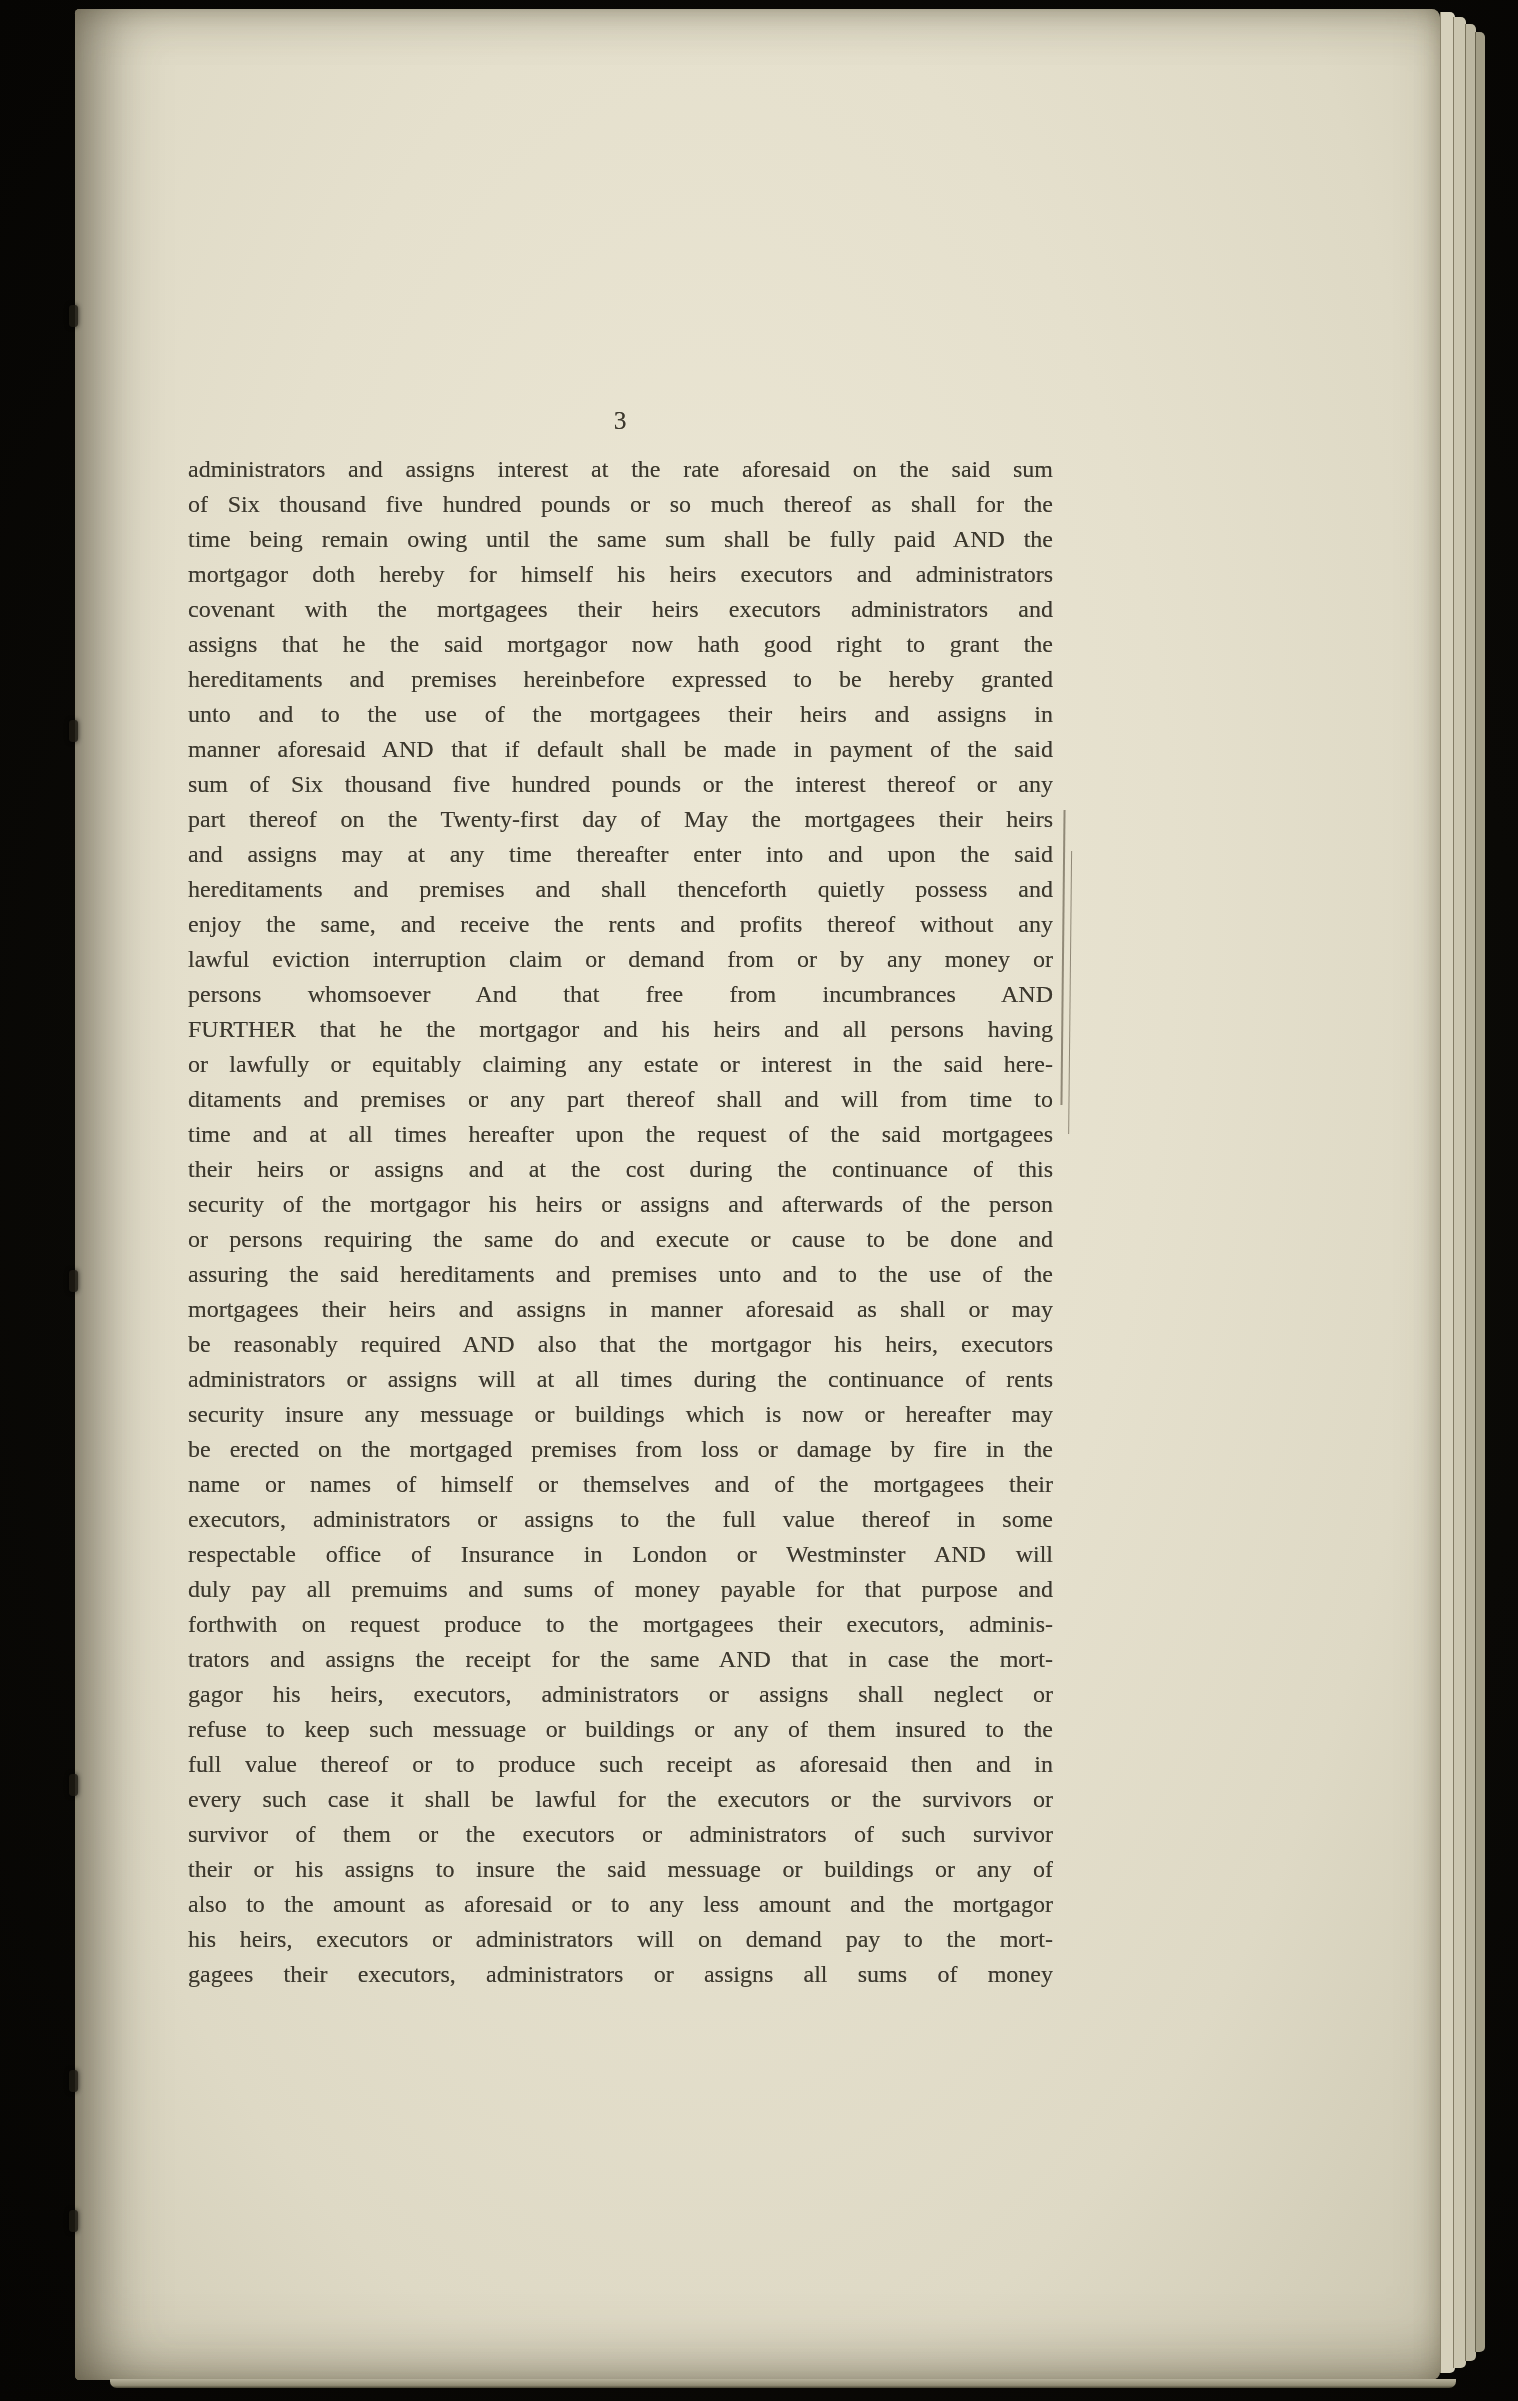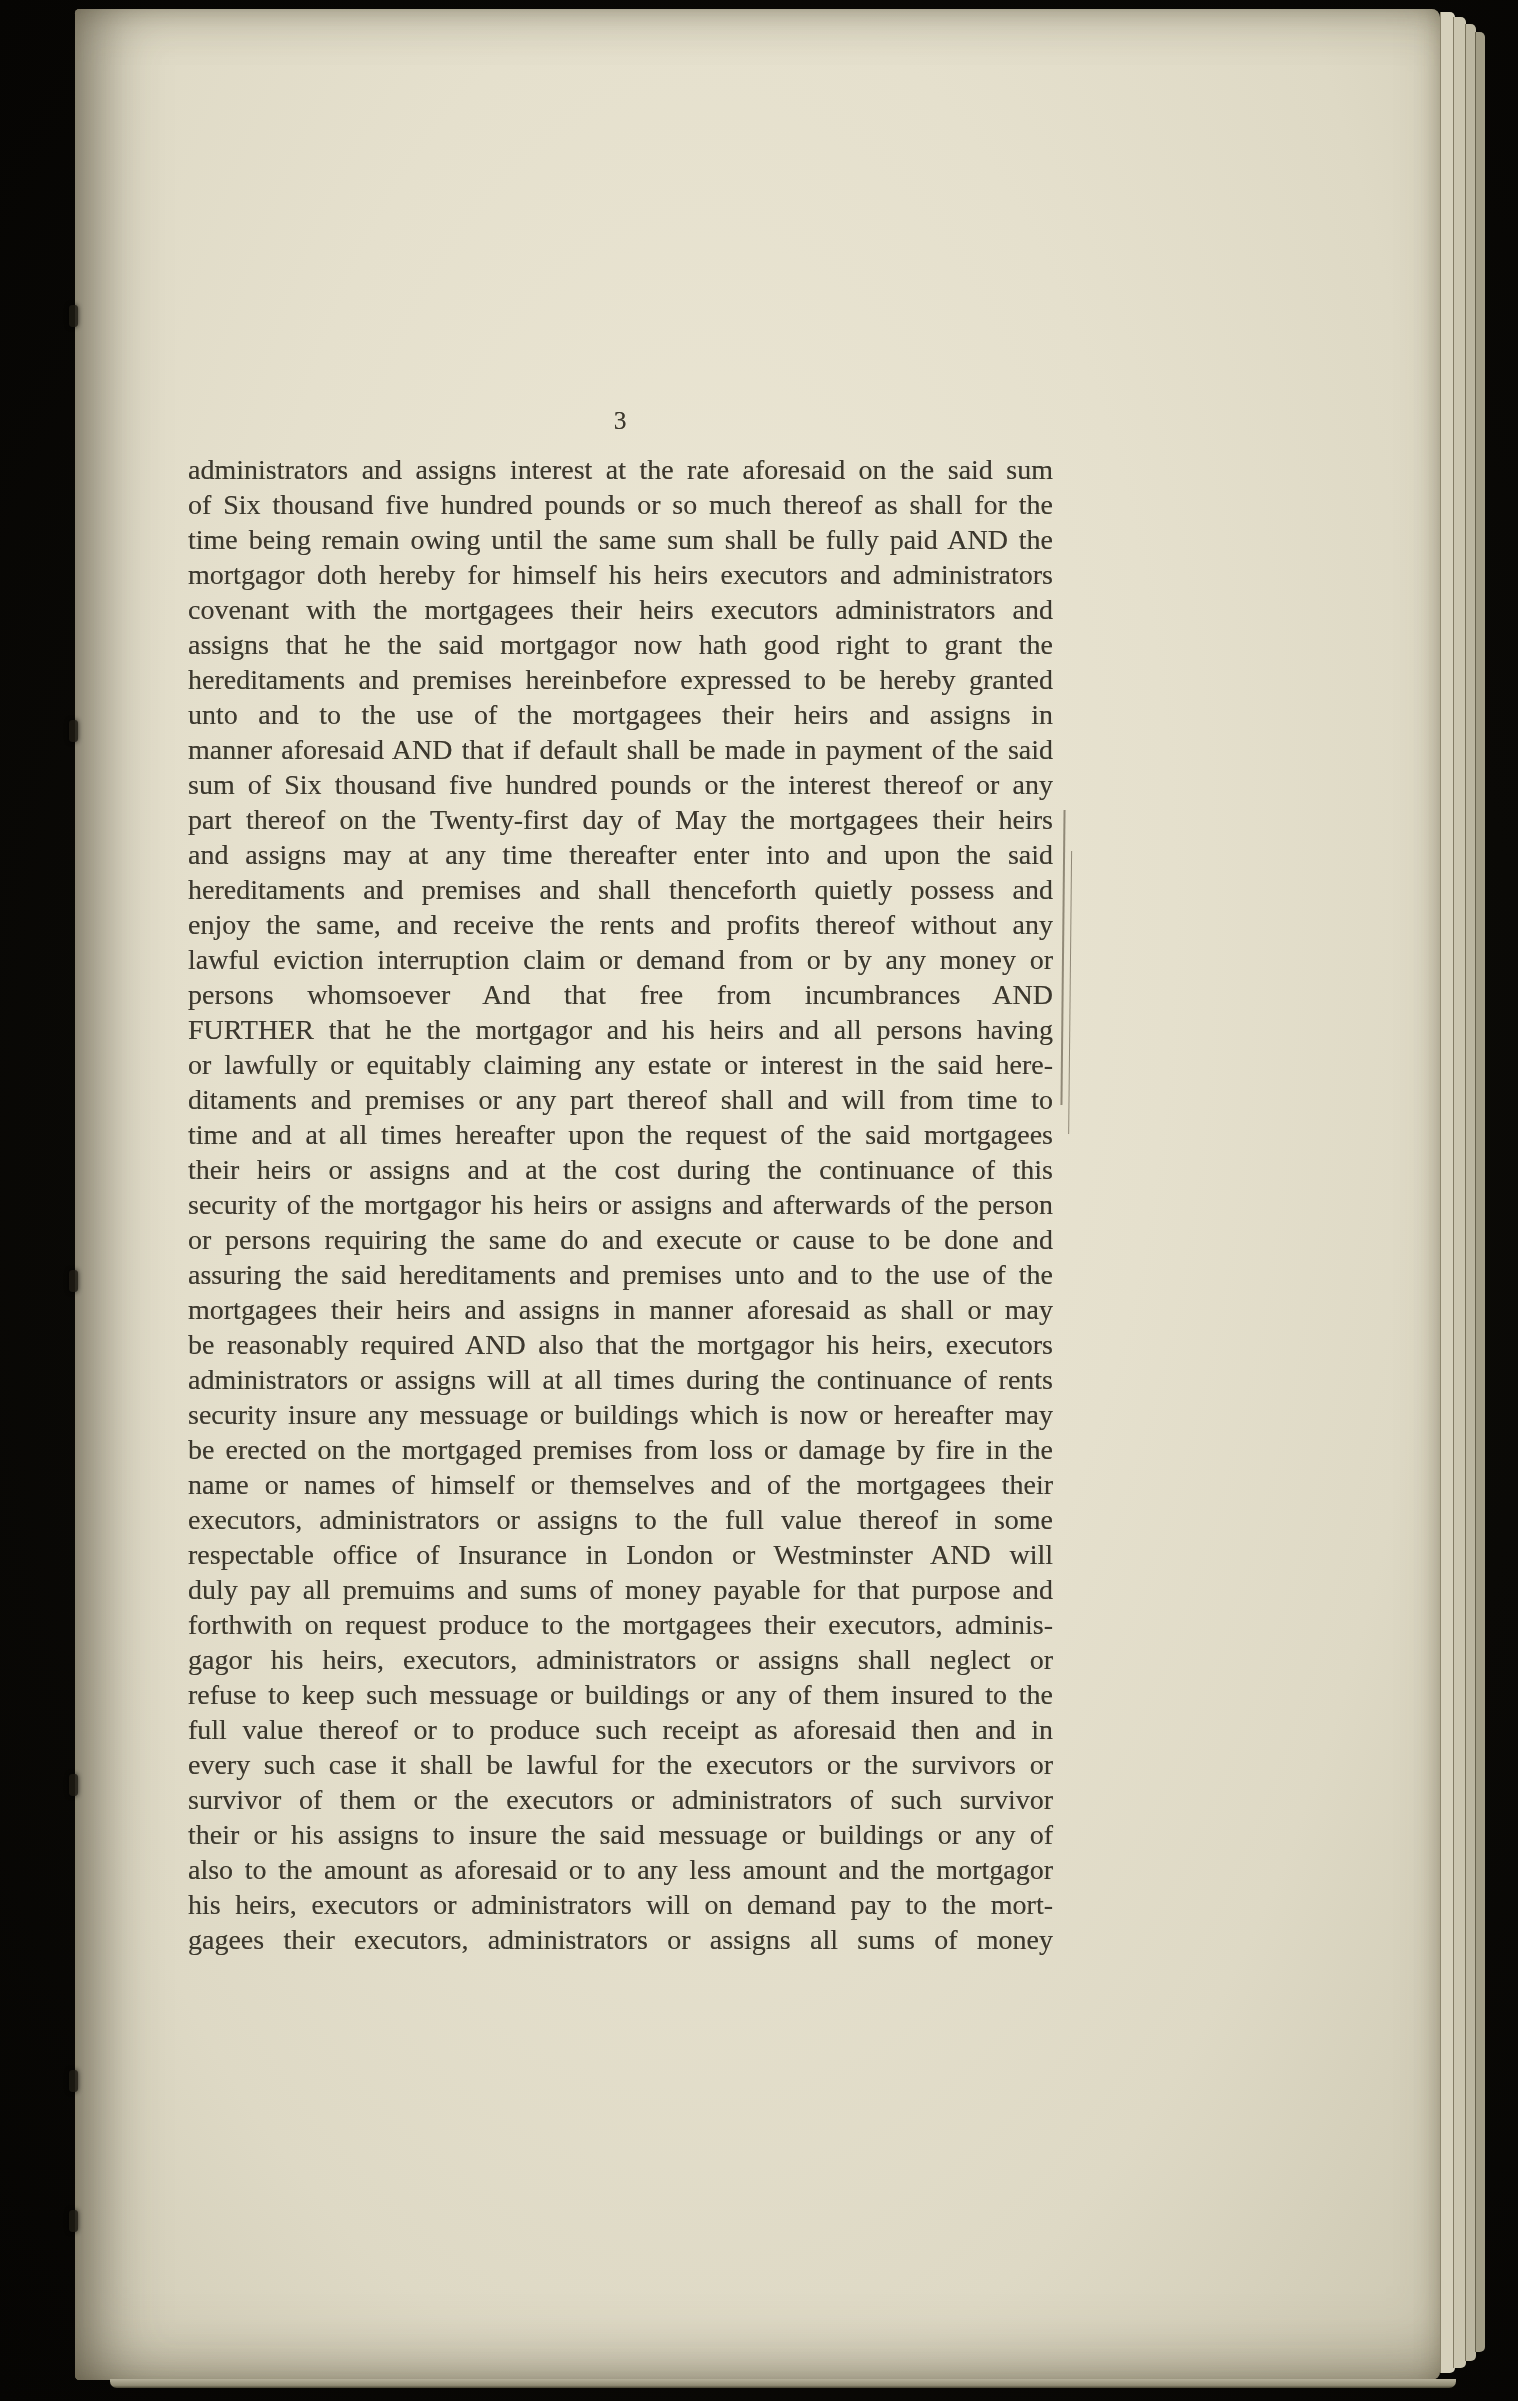--- a/index.html
+++ b/index.html
@@ -38,21 +38,21 @@
   }
   .page-number {
     text-align: center;
     font-size: 25.4px;
     line-height: 30.5px;
     margin-bottom: 17px;
     letter-spacing: 0.8px;
     text-shadow: 0 0 0.5px rgba(45, 40, 28, 0.55);
   }
   .text-line {
-    font-size: 28px;
+    font-size: 24px;
     line-height: 35px;
     text-align: justify;
     text-align-last: justify;
     text-shadow: 0 0 0.5px rgba(45, 40, 28, 0.5);
   }
   
   .margin-mark {
     position: absolute;
     left: 987px;
     top: 801px;
@@ -139,20 +139,21 @@
           <div class="text-line">mortgagees their heirs and assigns in manner aforesaid as shall or may</div>
           <div class="text-line">be reasonably required AND also that the mortgagor his heirs, executors</div>
           <div class="text-line">administrators or assigns will at all times during the continuance of rents</div>
           <div class="text-line">security insure any messuage or buildings which is now or hereafter may</div>
           <div class="text-line">be erected on the mortgaged premises from loss or damage by fire in the</div>
           <div class="text-line">name or names of himself or themselves and of the mortgagees their</div>
           <div class="text-line">executors, administrators or assigns to the full value thereof in some</div>
           <div class="text-line">respectable office of Insurance in London or Westminster AND will</div>
           <div class="text-line">duly pay all premuims and sums of money payable for that purpose and</div>
           <div class="text-line">forthwith on request produce to the mortgagees their executors, adminis-</div>
+          <div class="text-line">trators and assigns the receipt for the same AND that in case the mort-</div>
           <div class="text-line">gagor his heirs, executors, administrators or assigns shall neglect or</div>
           <div class="text-line">refuse to keep such messuage or buildings or any of them insured to the</div>
           <div class="text-line">full value thereof or to produce such receipt as aforesaid then and in</div>
           <div class="text-line">every such case it shall be lawful for the executors or the survivors or</div>
           <div class="text-line">survivor of them or the executors or administrators of such survivor</div>
           <div class="text-line">their or his assigns to insure the said messuage or buildings or any of</div>
           <div class="text-line">also to the amount as aforesaid or to any less amount and the mortgagor</div>
           <div class="text-line">his heirs, executors or administrators will on demand pay to the mort-</div>
           <div class="text-line">gagees their executors, administrators or assigns all sums of money</div>
         </div>

